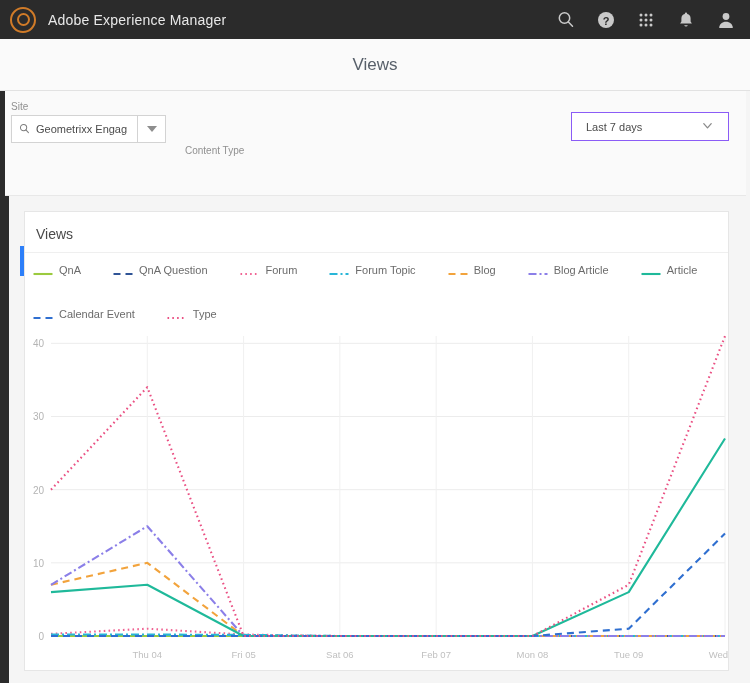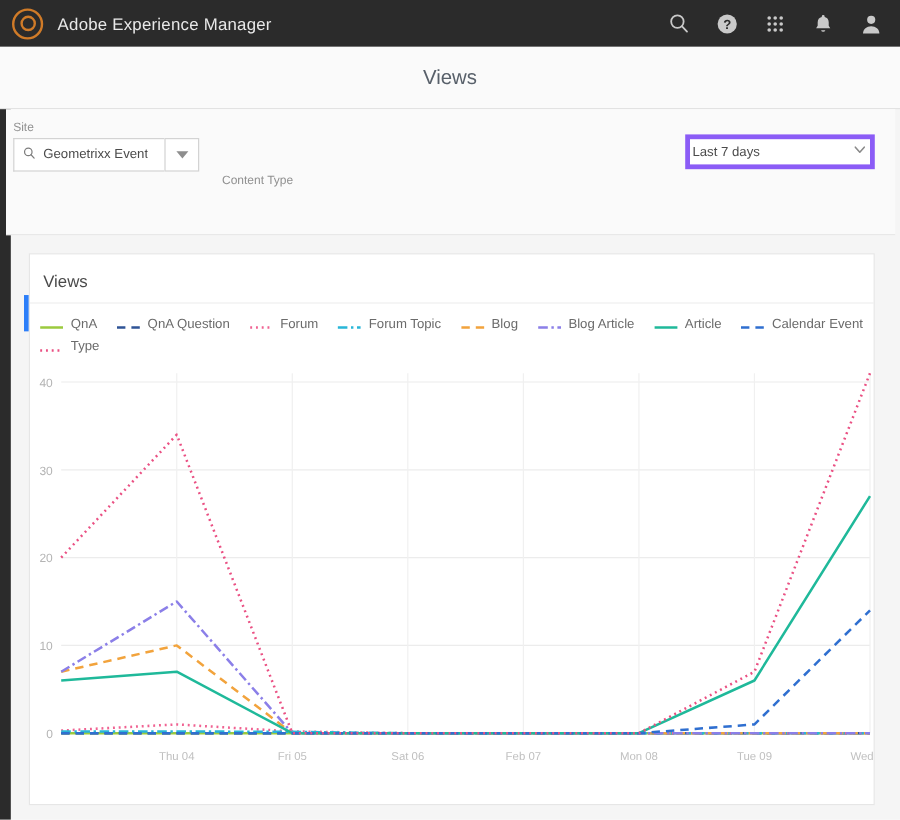--- a/index.html
+++ b/index.html
@@ -75,22 +75,22 @@
     width: 29px; height: 28px; border: 1px solid #d3d3d3; background: #fff;
     display: flex; align-items: center; justify-content: center; cursor: pointer;
   }
   .caret {
     width: 0; height: 0; border-left: 5px solid transparent;
     border-right: 5px solid transparent; border-top: 6px solid #8e8e8e;
   }
 
   .select-box {
     position: absolute; left: 571px; top: 112px; width: 158px; height: 29px;
-    border: 4px solid #8b5cf6; background: #fff;
-    display: flex; align-items: center; padding: 0 2px; cursor: pointer;
+    border: 1px solid #8b5cf6; background: #fff;
+    display: flex; align-items: center; padding: 0 14px; cursor: pointer;
   }
   .select-box .val { font-size: 11px; color: #4b4b4b; }
   .select-box .chev { margin-left: auto; }
 
   .btn-generate {
     position: absolute; left: 15px; top: 155px; width: 83px; height: 30px;
     background: #2d7ff9; border: 1px solid #2d7ff9; color: #fff;
     font-size: 12px; font-family: "Liberation Sans", sans-serif;
     cursor: pointer; padding: 0;
   }
@@ -102,21 +102,21 @@
   }
   .card-title {
     font-size: 14px; color: #4a4a4a; padding: 14px 0 10px 11px;
     border-bottom: 1px solid #efefef; margin: 0 0 0 0; font-weight: normal;
   }
 
   
   .legend {
     padding: 11px 0 4px 8px;
     display: flex; flex-wrap: wrap; align-items: center;
-    column-gap: 16px; row-gap: 7px;
+    column-gap: 16px; row-gap: 7px; gap: 32px;
   }
   .leg-item { display: flex; align-items: center; gap: 6px; cursor: pointer; }
   .leg-swatch { width: 20px; height: 10px; flex: 0 0 auto; }
   .leg-label { font-size: 11px; color: #6b6b6b; white-space: nowrap; }
 
   
   .chart-wrap { position: relative; width: 705px; height: 350px; }
   .chart-svg { display: block; }
 </style>
 </head>
@@ -182,21 +182,21 @@
   <div class="field" style="left:6px; top:10px;">
     <span class="field-label">Site</span>
     <div class="combo">
       <div class="combo-input" style="width:126px;">
         <span>
           <svg width="11" height="11" viewBox="0 0 12 12">
             <circle cx="5" cy="5" r="3.4" fill="none" stroke="#7d7d7d" stroke-width="1.1"></circle>
             <line x1="7.5" y1="7.6" x2="10.3" y2="10.6" stroke="#7d7d7d" stroke-width="1.1" stroke-linecap="round"></line>
           </svg>
         </span>
-        <span class="val" title="Geometrixx Engag">Geometrixx Event</span>
+        <span class="val" title="Geometrixx Engag">Geometrixx Engag</span>
       </div>
       <div class="combo-btn">
         <span class="caret"></span>
       </div>
     </div>
   </div>
 
   <div class="field" style="left:180px; top:10px;margin-top:44px;">
     <span class="field-label">Content Type</span>
   </div>

